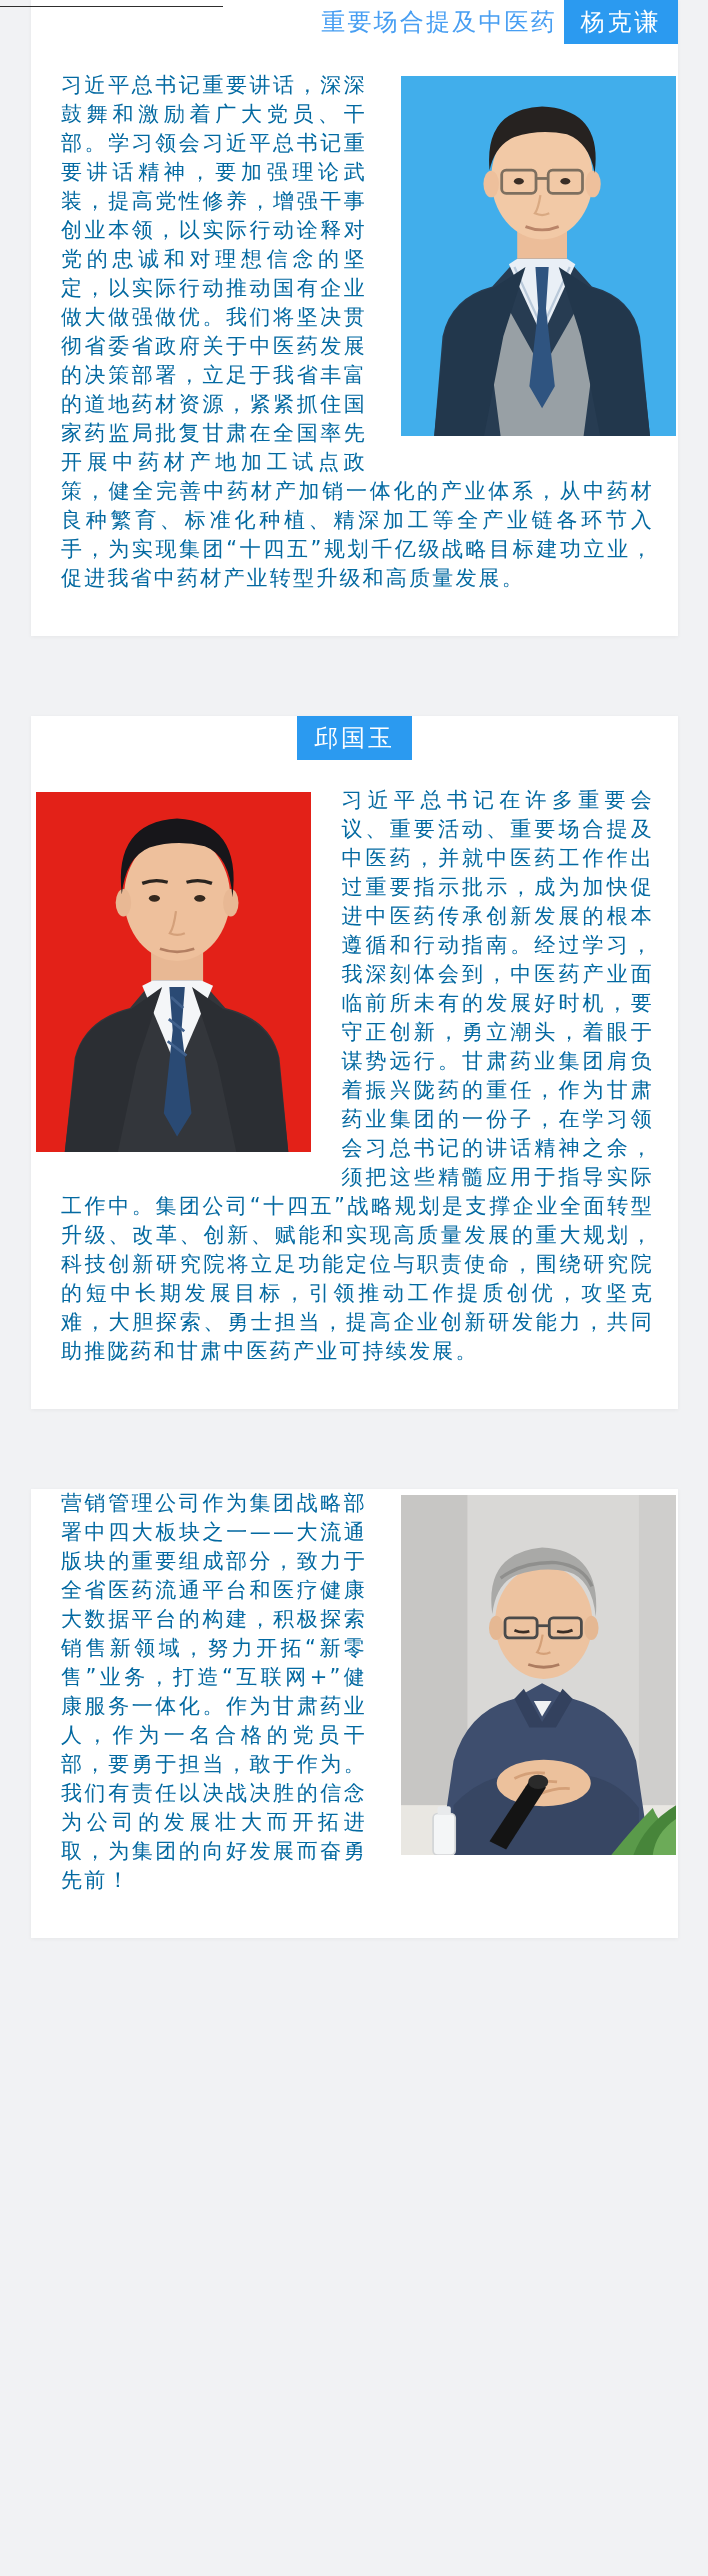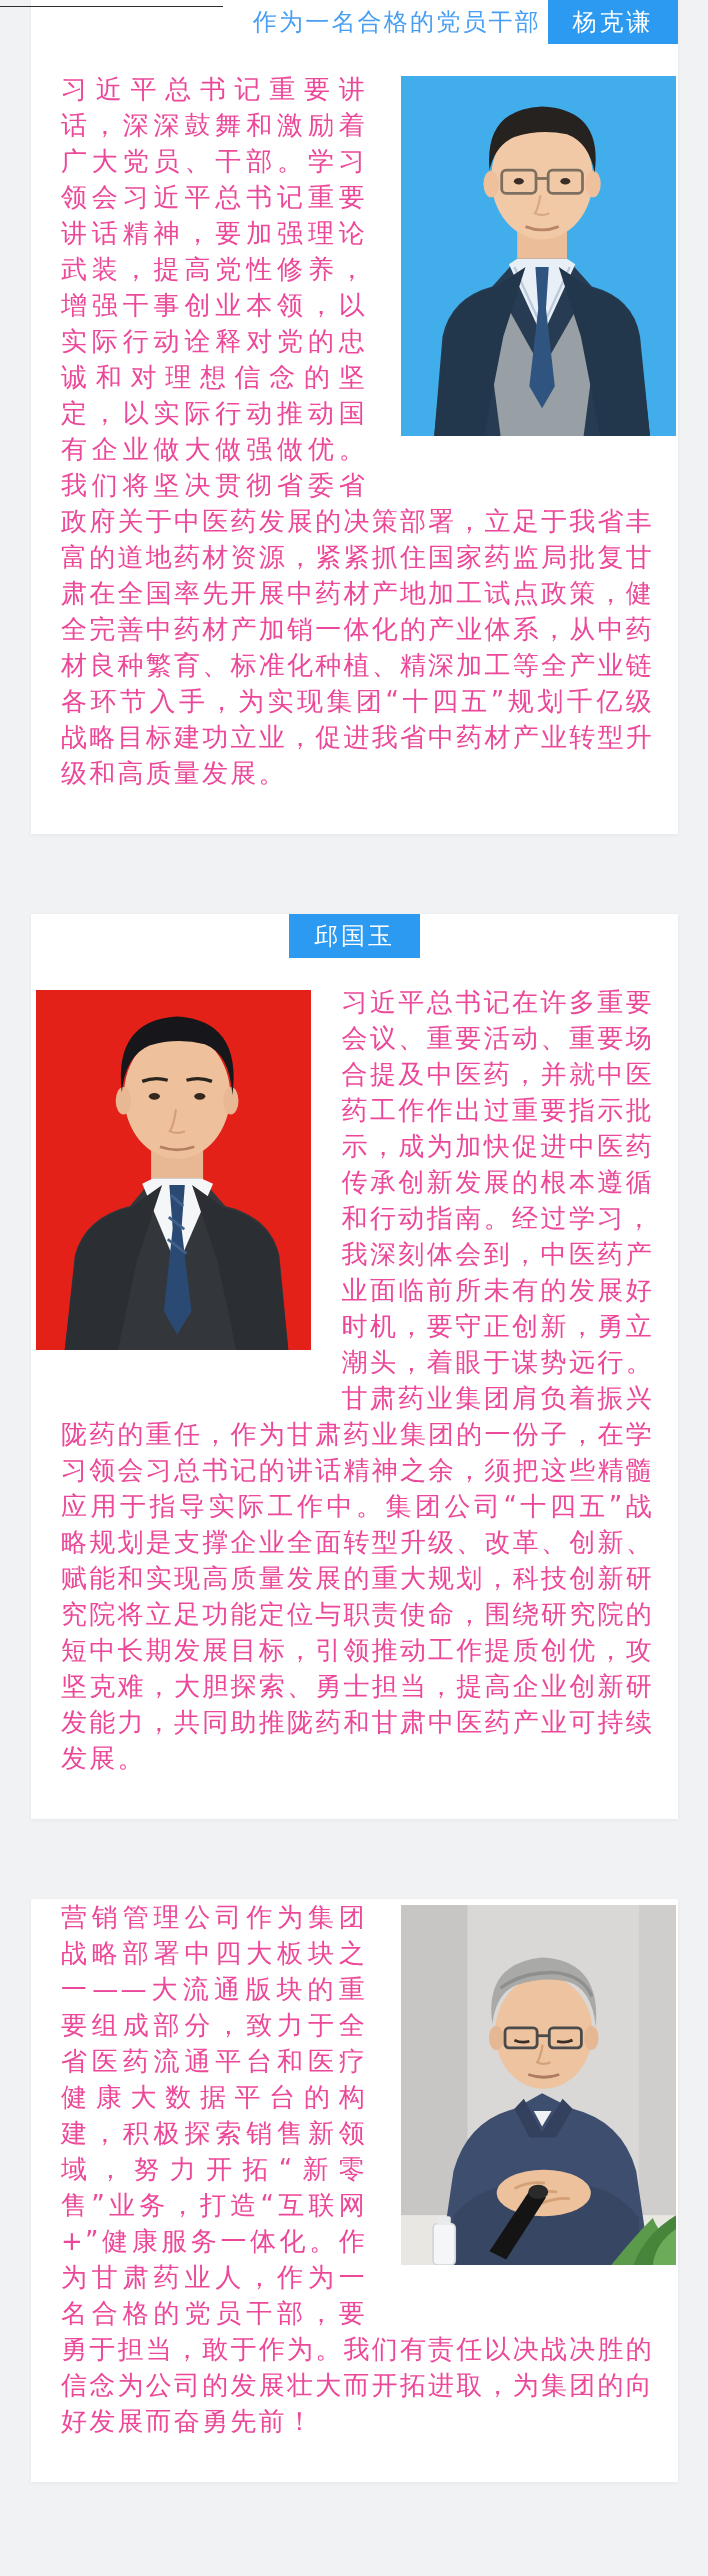--- a/index.html
+++ b/index.html
@@ -41,32 +41,32 @@
   .card-header.align-left .role-title { margin-left: 19px; }
   .name-badge {
     height: 44px;
     background: #2b9af0;
     color: #ffffff;
     font-size: 24px;
     letter-spacing: 2.8px;
     display: flex;
     align-items: center;
     justify-content: center;
-    padding: 0 25px;
+    padding: 0 17px;
     white-space: nowrap;
   }
   .card-body {
     padding: 0 24px 43px 30px;
   }
   .card-body p {
     margin: 26.6px 0 0 0;
-    font-size: 26px;
-    line-height: 36px;
+    font-size: 21px;
+    line-height: 29px;
     letter-spacing: 2.2px;
-    color: #ec4899;
+    color: #0369a1;
     text-align: justify;
     text-justify: inter-ideograph;
   }
   .photo {
     width: 275px;
     height: 360px;
     display: block;
   }
   .photo svg { display: block; width: 100%; height: 100%; }
   .photo.float-right {
@@ -78,21 +78,21 @@
     margin: 5.5px 31px 32px -25.5px;
   }
 </style>
 </head>
 <body>
 
 <div class="top-artifact"></div>
 
 <div class="card">
   <div class="card-header align-right">
-    <span class="role-title">作为一名合格的党员干部</span>
+    <span class="role-title">重要场合提及中医药</span>
     <span class="name-badge">杨克谦</span>
   </div>
   <div class="card-body">
     <p>
       <span class="photo float-right">
         <svg viewBox="0 0 497 650" preserveAspectRatio="none">
           <rect x="0" y="0" width="497" height="650" fill="#41aeeb"></rect>
 
           <rect x="210" y="250" width="90" height="90" fill="#ecbd99"></rect>
 

